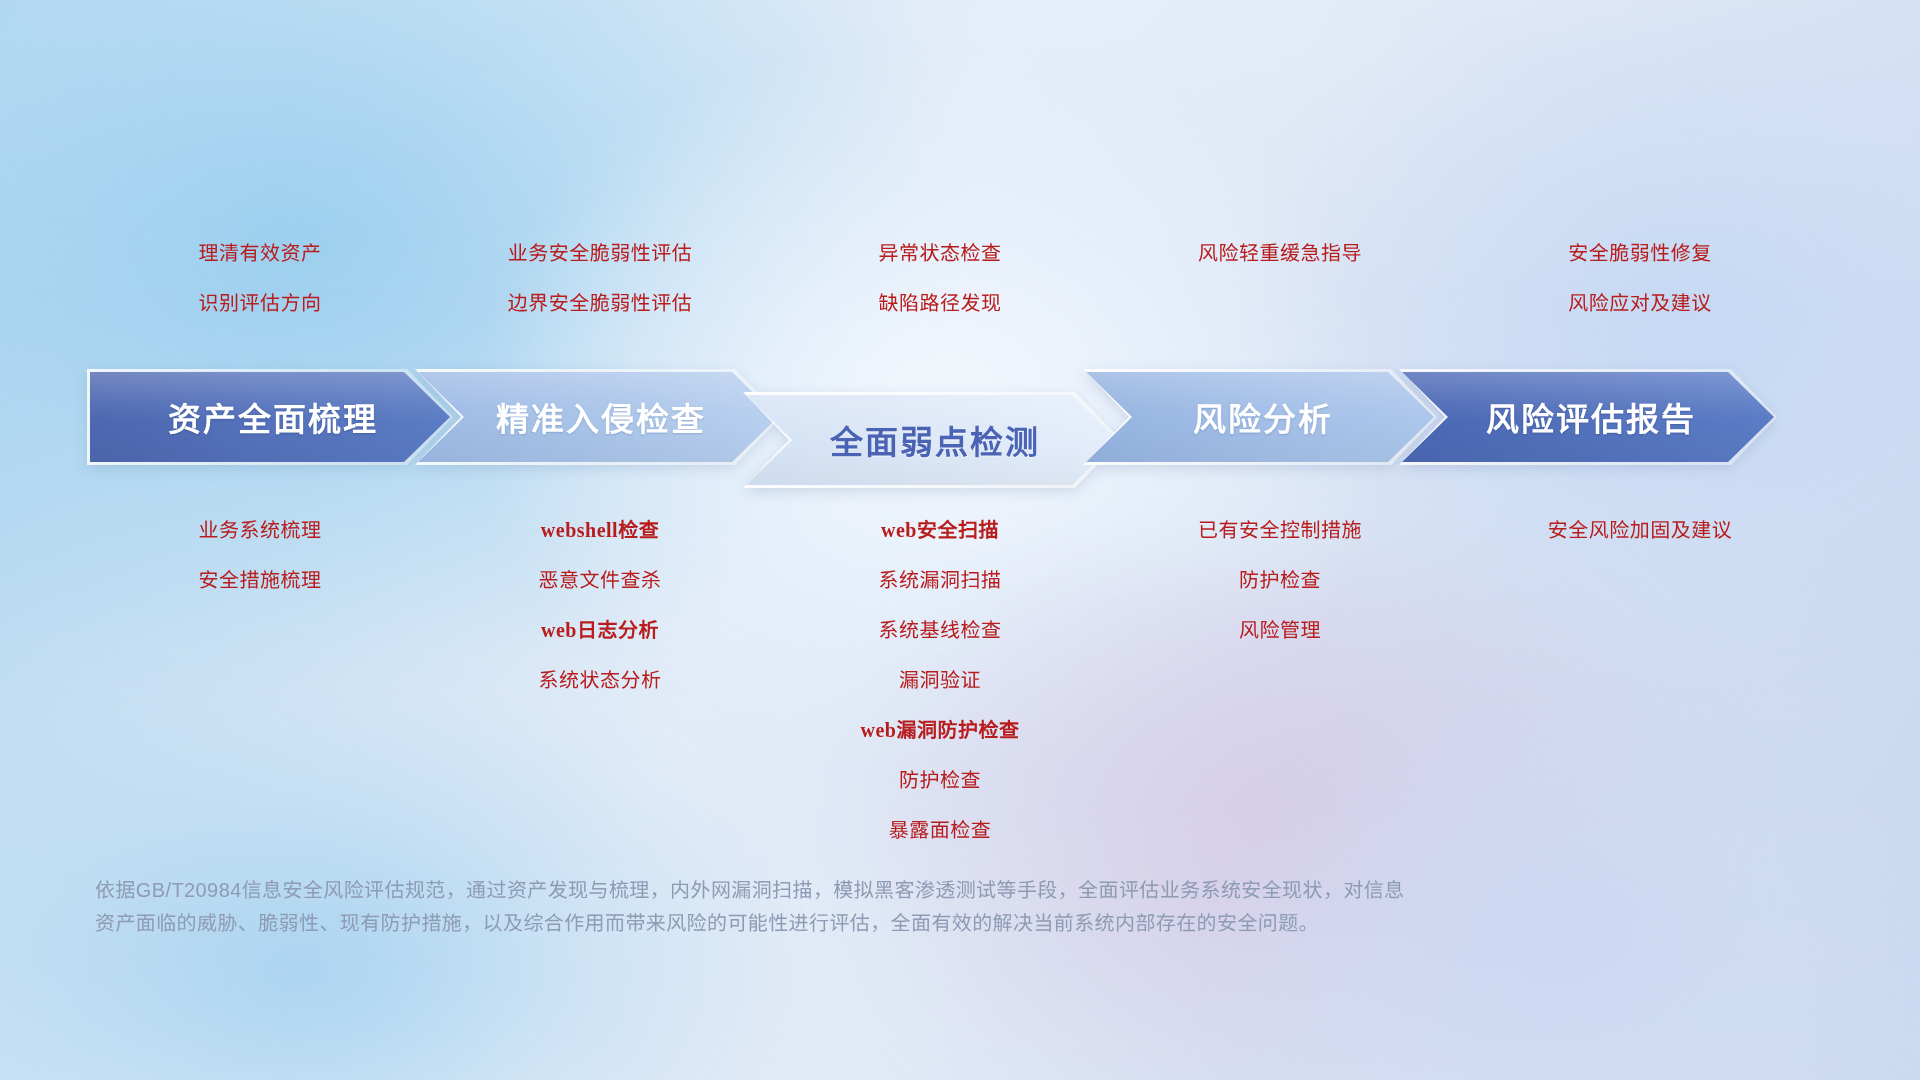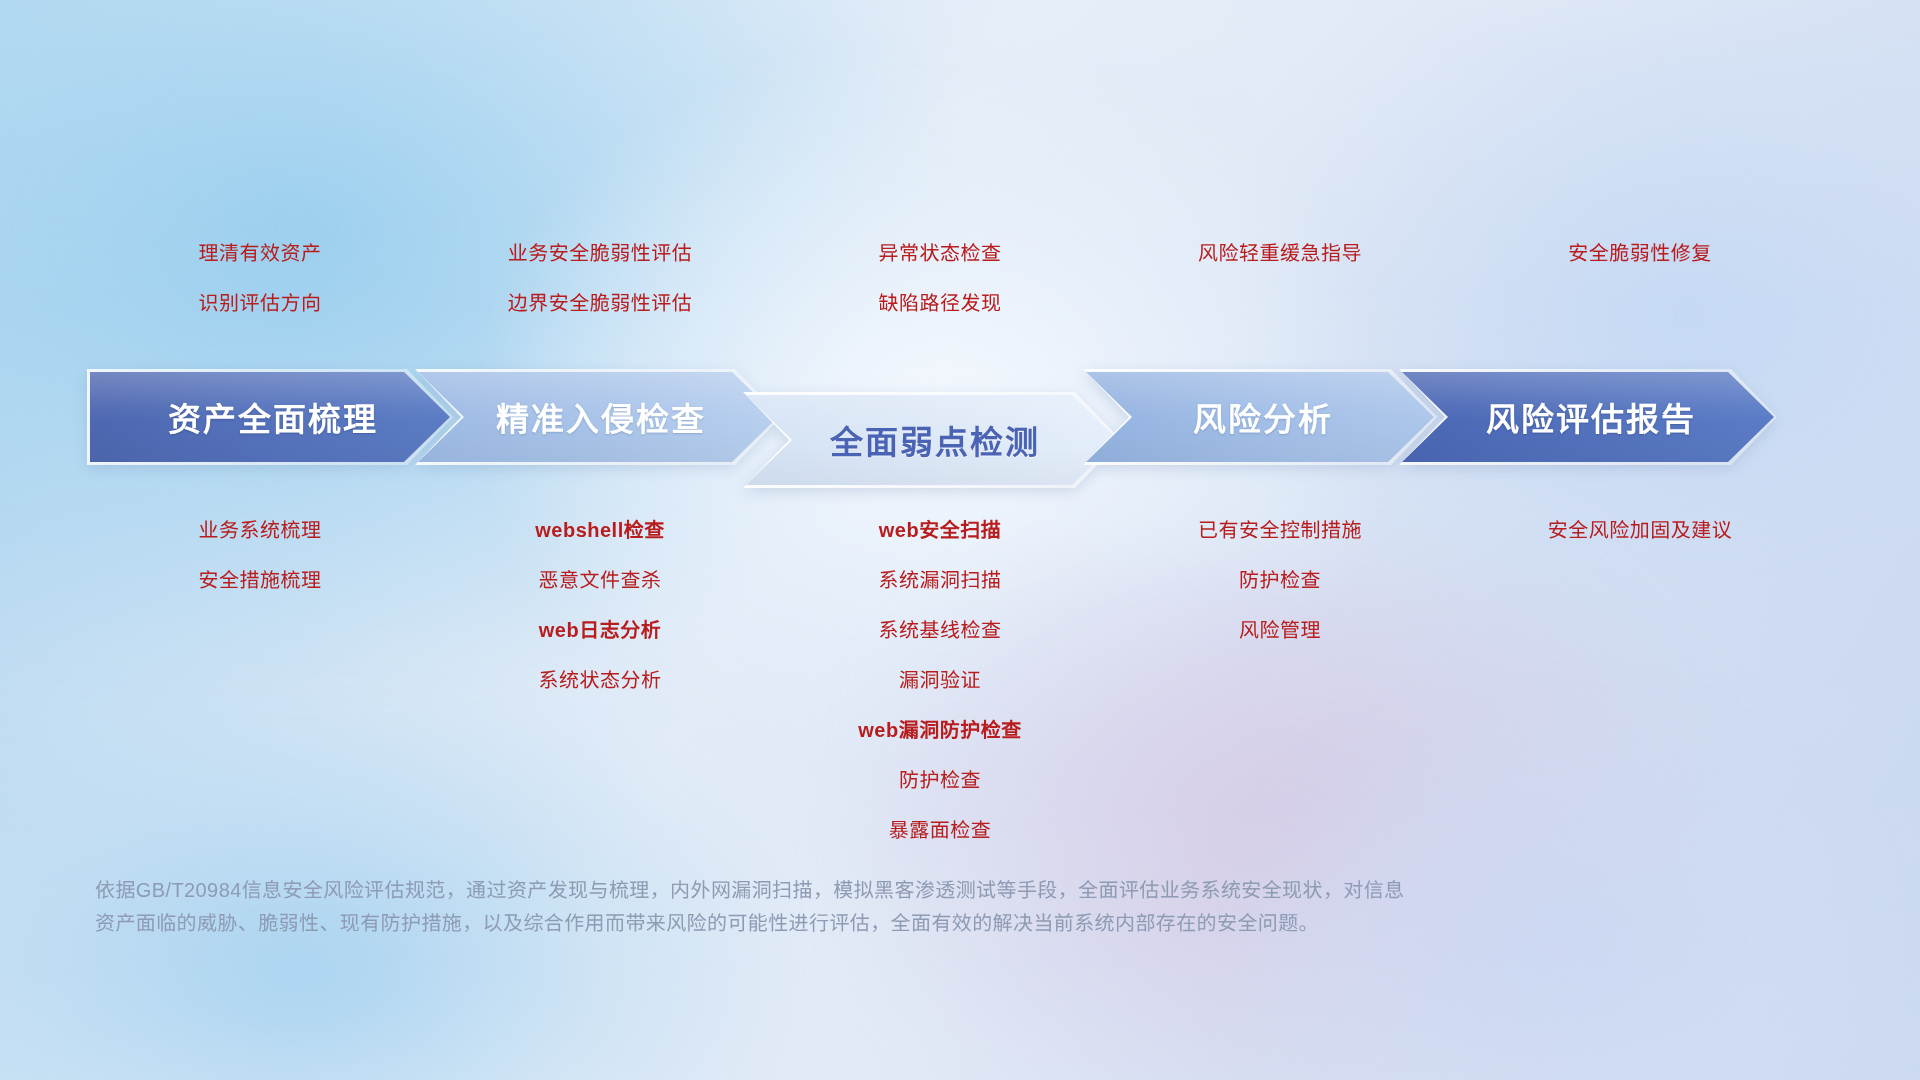--- a/index.html
+++ b/index.html
@@ -104,20 +104,21 @@
     grid-template-columns: 340px 340px 340px 340px 380px;
     justify-content: space-between;
   }
   .col-bottom {
     position: absolute;
     top: 505px;
     width: 100%;
     display: grid;
     grid-template-columns: 340px 340px 340px 340px 380px;
     justify-content: space-between;
+    font-family: Liberation Serif, serif;
   }
 
   .item-list {
     display: flex;
     flex-direction: column;
     align-items: center;
     gap: 0;
   }
   .item {
     font-size: 20px;
@@ -264,20 +265,21 @@
       <div class="item">异常状态检查</div>
       <div class="item">缺陷路径发现</div>
     </div>
 
     <div class="item-list">
       <div class="item">风险轻重缓急指导</div>
     </div>
 
     <div class="item-list">
       <div class="item">安全脆弱性修复</div>
+      <div class="item">风险应对及建议</div>
     </div>
 
   </div>
 
   <div class="ribbon">
 
     <div class="chev c1">
       <div class="rim-wrap">
           <div class="shape rim first"></div>
         </div>

